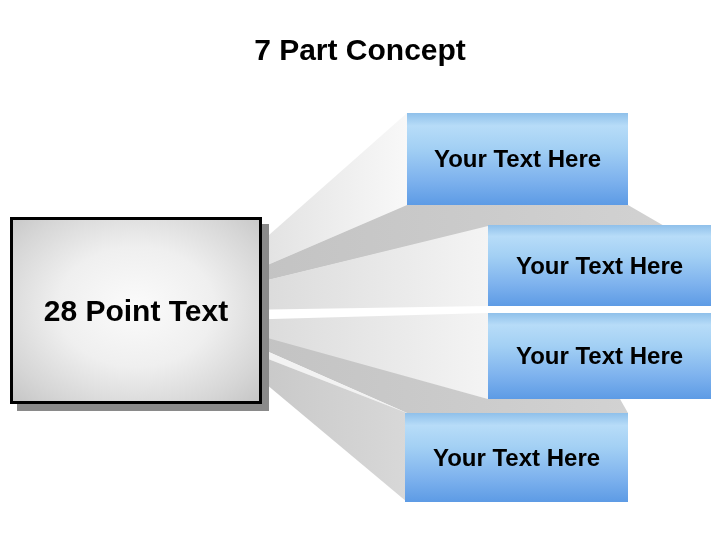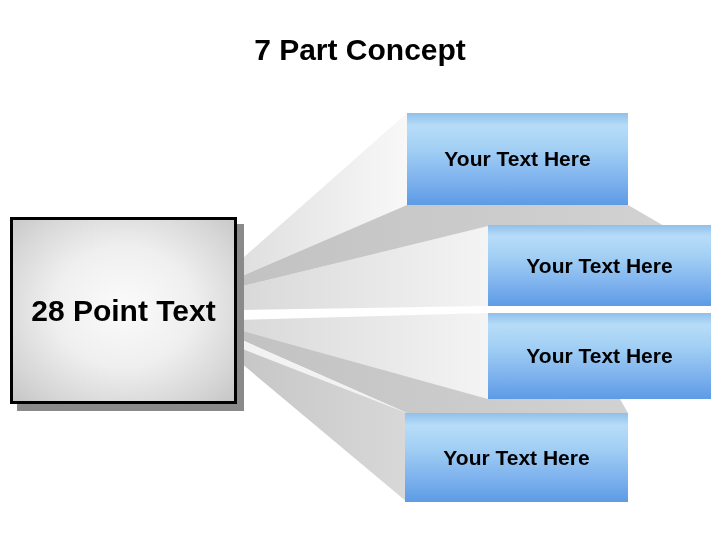--- a/index.html
+++ b/index.html
@@ -31,21 +31,21 @@
     top: 0;
     left: 0;
     width: 720px;
     height: 540px;
     z-index: 1;
   }
   .source-box {
     position: absolute;
     left: 10px;
     top: 217px;
-    width: 227px;
+    width: 252px;
     height: 187px;
     box-sizing: border-box;
     border: 3px solid #000000;
     background: radial-gradient(ellipse at 50% 48%, #fbfbfb 0%, #efefef 45%, #d6d6d6 80%, #c6c6c6 100%);
     box-shadow: 7px 7px 0 0 #8a8a8a;
     display: flex;
     align-items: center;
     justify-content: center;
     z-index: 2;
   }
@@ -57,21 +57,21 @@
   }
   .concept-item {
     position: absolute;
     background: linear-gradient(180deg, #8fc0ea 0%, #b7dcf8 14%, #a3d0f4 38%, #7fb3ee 72%, #5d9be5 100%);
     display: flex;
     align-items: center;
     justify-content: center;
     z-index: 2;
   }
   .concept-item .label {
-    font-size: 21px;
+    font-size: 24px;
     font-weight: bold;
     color: #000000;
     white-space: nowrap;
   }
   .item-1 { left: 407px; top: 113px; width: 221px; height: 92px; }
   .item-2 { left: 488px; top: 225px; width: 223px; height: 81px; }
   .item-3 { left: 488px; top: 313px; width: 223px; height: 86px; }
   .item-4 { left: 405px; top: 413px; width: 223px; height: 89px; }
 </style>
 </head>

